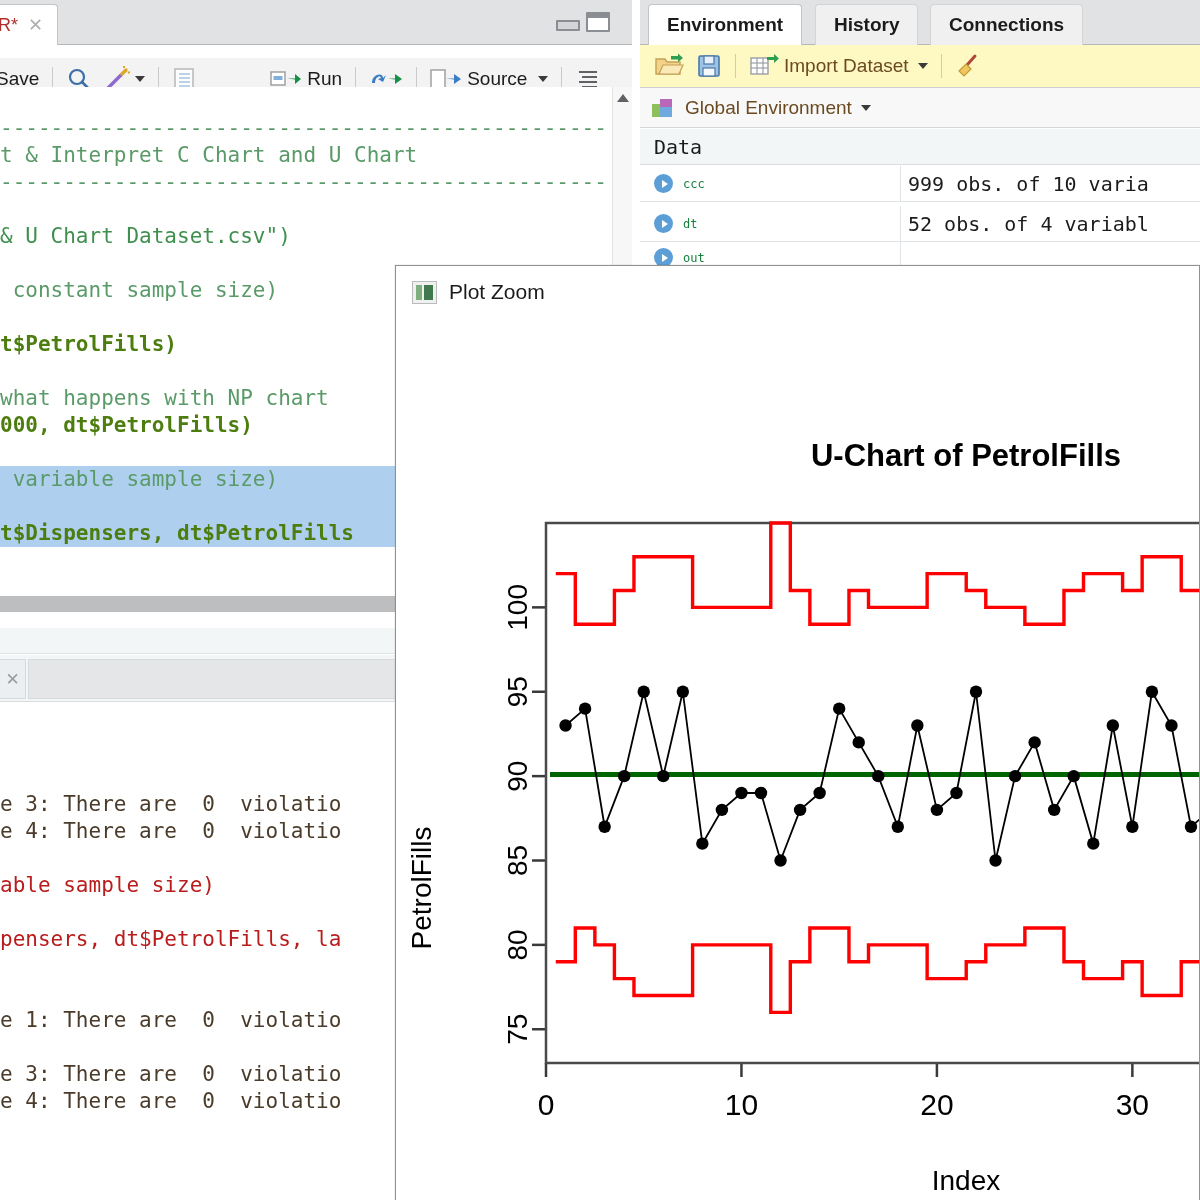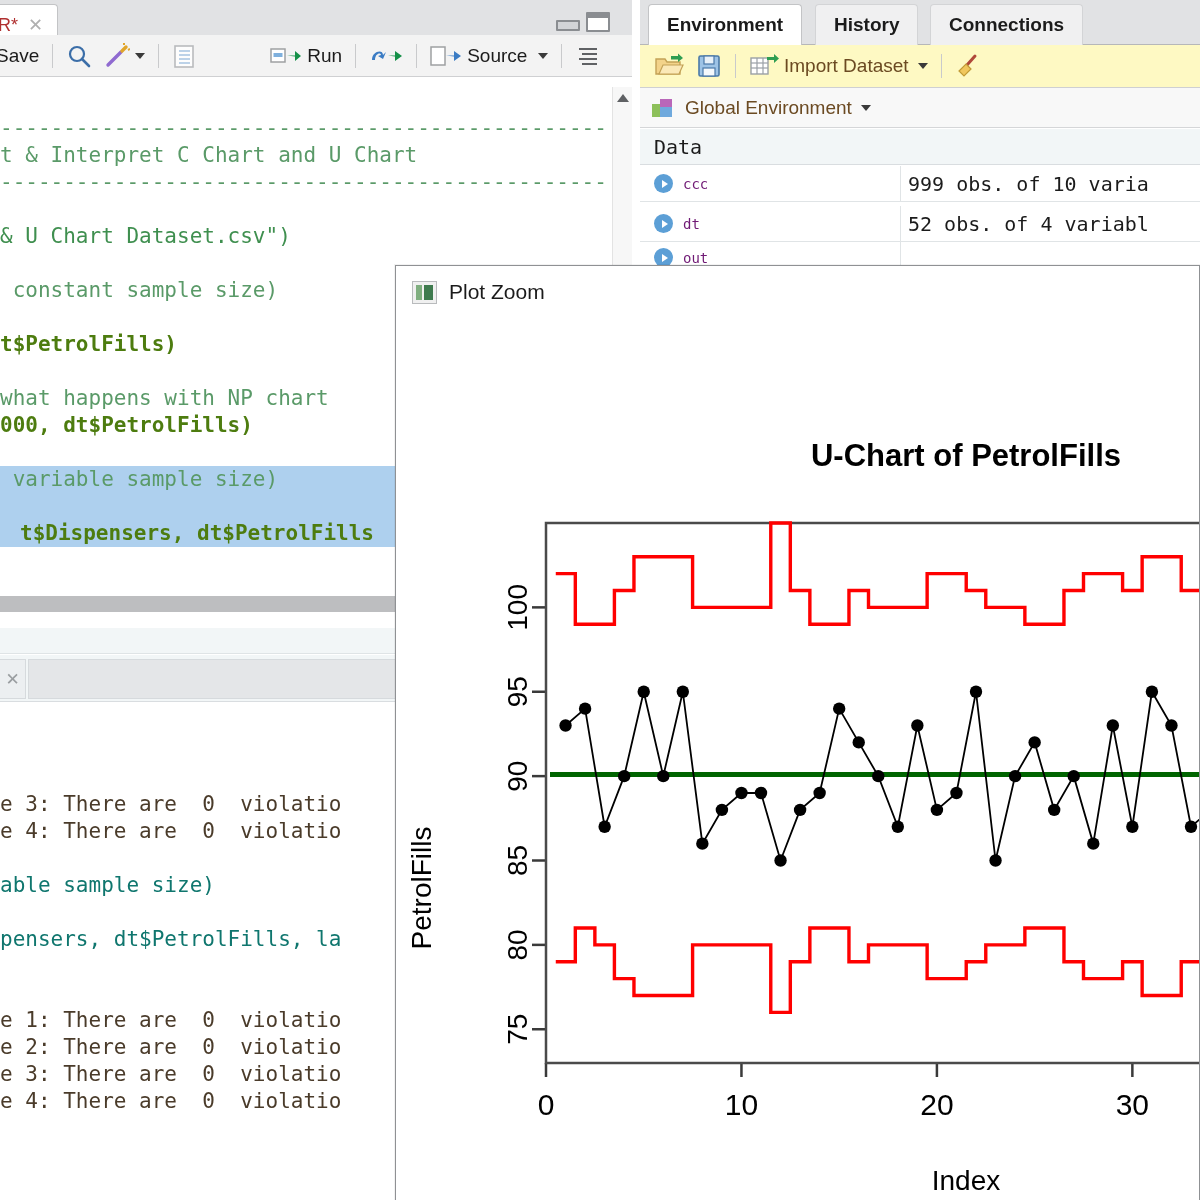--- a/index.html
+++ b/index.html
@@ -43,21 +43,21 @@
     position: absolute; bottom: 1px; left: 0; width: 24px; height: 11px;
     border: 2px solid #8a8d91; background: #d2d4d7; border-radius: 1px;
   }
   #pane-maximize .glyph {
     position: absolute; top: 0; left: 0; width: 24px; height: 20px;
     border: 2px solid #8a8d91; background: #ffffff; border-radius: 1px;
     border-top-width: 6px;
   }
 
   #source-toolbar {
-    position: absolute; left: 0; top: 35px; width: 632px; height: 42px;
+    position: absolute; left: 0; top: 58px; width: 632px; height: 42px;
     background: #f3f3f3; border-bottom: 1px solid #cfd0d2;
     display: flex; align-items: center;
   }
   .tb-item { display: flex; align-items: center; height: 42px; padding: 0 6px; gap: 5px; }
   .tb-label { font-size: 19px; color: #1b1b1b; white-space: nowrap; }
   .tb-sep { width: 1px; height: 24px; background: #c9cacc; margin: 0 7px; }
   .caret-dn {
     width: 0; height: 0; border-left: 5px solid transparent;
     border-right: 5px solid transparent; border-top: 6px solid #3a3a3a;
   }
@@ -119,21 +119,21 @@
   #console-out {
     position: absolute; left: 0; top: 75px; width: 612px; height: 497px;
     background: #ffffff; overflow: hidden;
   }
   .con-line {
     position: absolute; left: 0; white-space: pre;
     font-family: "DejaVu Sans Mono", monospace;
     font-size: 21px; line-height: 27px;
   }
   .con-out  { color: #4a3b2a; }
-  .con-cmd  { color: #0f766e; }
+  .con-cmd  { color: #b91c1c; }
   #console-right-edge {
     position: absolute; left: 612px; top: 0; width: 20px; height: 572px;
     background: #ffffff; border-left: 1px solid #d7d8da;
   }
   #console-vert-label {
     position: absolute; left: 613px; top: 80px;
     width: 18px;
     font-family: "Liberation Sans", sans-serif; font-size: 17px;
     color: #4a2fd8; writing-mode: vertical-rl; text-orientation: mixed;
     letter-spacing: -1px; white-space: nowrap; overflow: hidden;
@@ -189,21 +189,21 @@
     border-radius: 50%; background: #5c9fd6;
     display: flex; align-items: center; justify-content: center;
   }
   .env-row .expander::after {
     content: ""; width: 0; height: 0;
     border-top: 4px solid transparent; border-bottom: 4px solid transparent;
     border-left: 6px solid #ffffff; margin-left: 2px;
   }
   .env-row .rname {
     position: absolute; left: 43px;
-    font-family: "DejaVu Sans Mono", monospace; font-size: 14px; color: #701a75;
+    font-family: "DejaVu Sans Mono", monospace; font-size: 12px; color: #15803d;
   }
   .env-row .rval {
     position: absolute; left: 268px;
     font-family: "DejaVu Sans Mono", monospace; font-size: 20px; color: #1b1b1b;
     white-space: nowrap;
   }
   .env-row .vsep {
     position: absolute; left: 260px; top: 0; width: 1px; height: 36px;
     background: #e0e4e6;
   }
@@ -331,21 +331,21 @@
       <div id="code-lines-host">
           <div class="code-line c-comment" style="top: 28px;">------------------------------------------------</div>
           <div class="code-line c-comment" style="top: 55px;">t &amp; Interpret C Chart and U Chart</div>
           <div class="code-line c-comment" style="top: 82px;">------------------------------------------------</div>
           <div class="code-line c-str" style="top: 136px;">&amp; U Chart Dataset.csv")</div>
           <div class="code-line c-comment" style="top: 190px;"> constant sample size)</div>
           <div class="code-line c-ident" style="top: 244px;">t$PetrolFills)</div>
           <div class="code-line c-comment" style="top: 298px;">what happens with NP chart</div>
           <div class="code-line c-ident" style="top: 325px;">000, dt$PetrolFills)</div>
           <div class="code-line c-comment" style="top: 379px;"> variable sample size)</div>
-          <div class="code-line c-ident" style="top: 433px; padding-left: 20px;">t$Dispensers, dt$PetrolFills</div>
+          <div class="code-line c-ident" style="top: 433px;">t$Dispensers, dt$PetrolFills</div>
           <div class="code-line c-comment" style="top: 514px;">ot C &amp; U Charts for DieselF</div>
         </div>
       <div id="code-scroll-col">
         <div id="code-scroll-up"></div>
       </div>
       <div id="code-bottom-bar"></div>
     </div>
   </div>
 
   <div id="console-pane">
@@ -354,21 +354,20 @@
     <div id="console-tab-x">
         <span class="x">✕</span>
       </div>
     <div id="console-titlebox"></div>
     <div id="console-out">
         <div class="con-line con-out" style="top: 88px;">e 3: There are  0  violatio</div>
         <div class="con-line con-out" style="top: 115px;">e 4: There are  0  violatio</div>
         <div class="con-line con-cmd" style="top: 169px;">able sample size)</div>
         <div class="con-line con-cmd" style="top: 223px;">pensers, dt$PetrolFills, la</div>
         <div class="con-line con-out" style="top: 304px;">e 1: There are  0  violatio</div>
-        <div class="con-line con-out" style="top: 331px;">e 2: There are  0  violatio</div>
         <div class="con-line con-out" style="top: 358px;">e 3: There are  0  violatio</div>
         <div class="con-line con-out" style="top: 385px;">e 4: There are  0  violatio</div>
       </div>
     <div id="console-right-edge"></div>
     <div id="console-vert-label">Fills</div>
   </div>
 
   <div id="env-pane">
     <div id="env-tabbar">
         <div class="env-tab active" style="left: 8px;">Environment</div>

